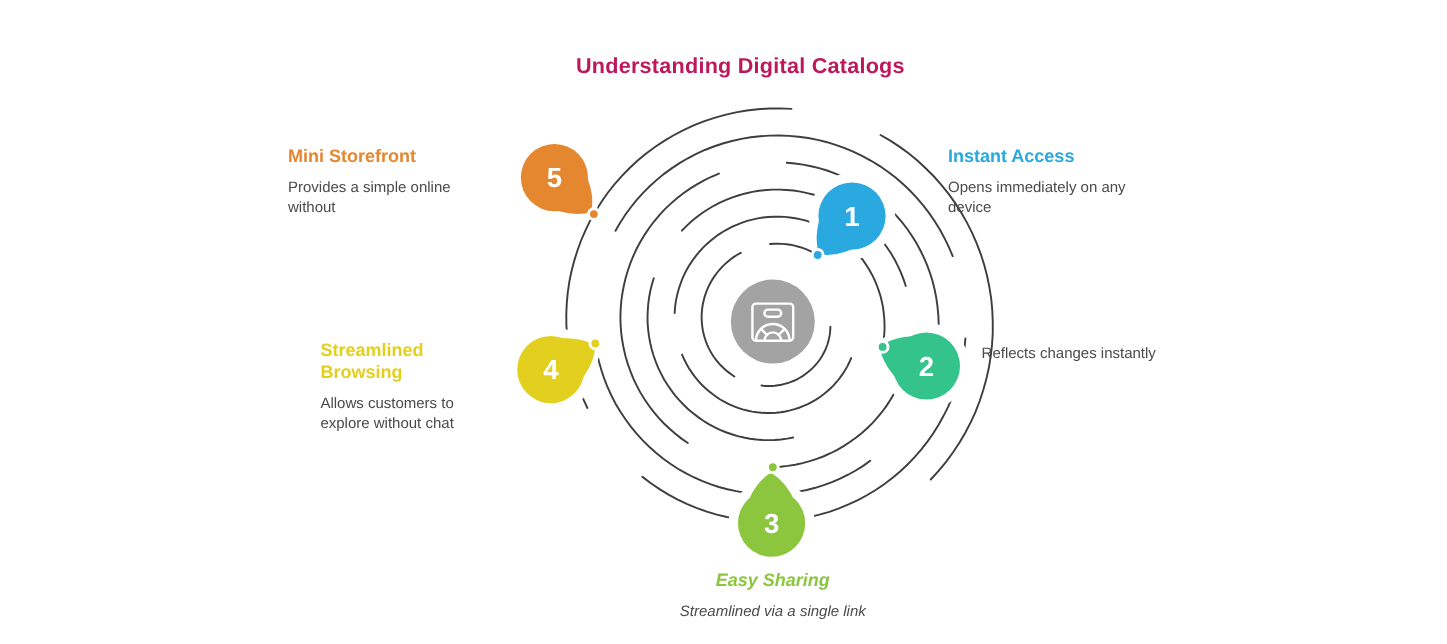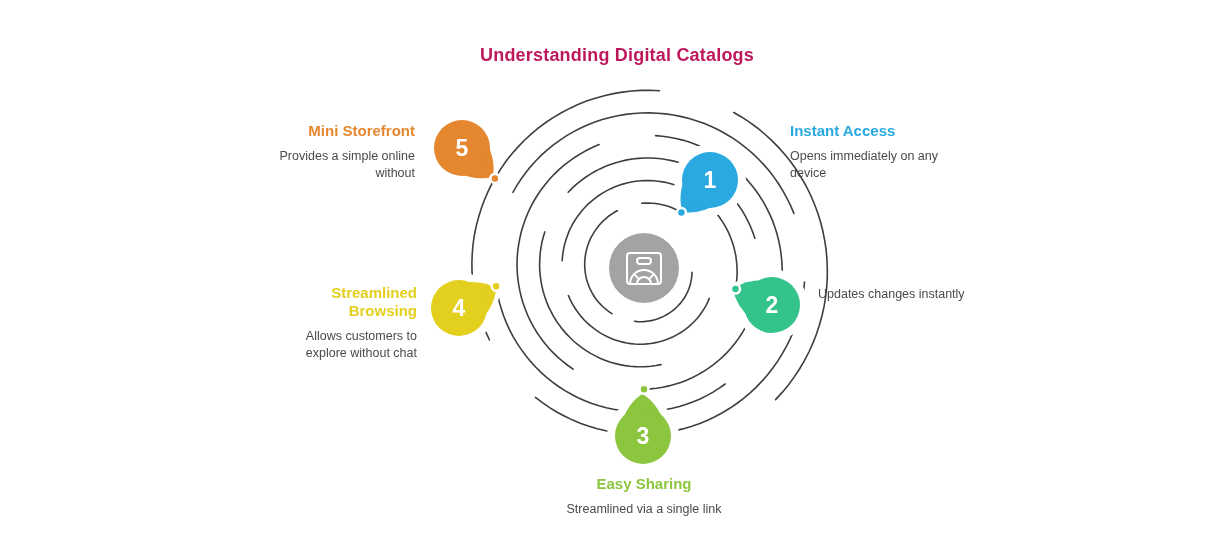--- a/index.html
+++ b/index.html
@@ -12,22 +12,22 @@
   .tail-h{fill:#FFFFFF;stroke:#FFFFFF;stroke-width:9;stroke-linejoin:round;}
   .tail{fill:var(--c);}
   .ball{fill:var(--c);}
   .num{fill:#fff;font-size:23px;font-weight:bold;}
   .dot{fill:var(--c);stroke:#FFFFFF;stroke-width:2.5;}
   .center-circle{fill:#A3A3A3;}
   .cicon{stroke:#FFFFFF;stroke-width:2;fill:none;stroke-linecap:round;stroke-linejoin:round;}
   .label{position:absolute;color:#4A4A4A;}
   .label .heading{font-size:15px;font-weight:bold;line-height:18px;color:var(--c);margin:0 0 8px 0;}
   .label .desc{font-size:12.5px;line-height:17px;}
-  .align-right{text-align:right;}
-  .align-center{text-align:center;}
+  .align-right{}
+  .align-center{text-align:center;font-style:italic;}
   .a1{--c:var(--c1);} .a2{--c:var(--c2);} .a3{--c:var(--c3);} .a4{--c:var(--c4);} .a5{--c:var(--c5);}
 </style>
 </head>
 <body style="--c1: #29A9E0; --c2: #34C38B; --c3: #8CC63F; --c4: #E3CF1E; --c5: #E5872F;">
 
 <div class="stage">
 
   <h1 class="title">Understanding Digital Catalogs</h1>
 
   <svg class="diagram" viewBox="0 0 1206 537">
@@ -92,21 +92,21 @@
       </g>
     </g>
   </svg>
 
   <div class="label a1" style="left:790px;top:122px;width:185px">
     <div class="heading">Instant Access</div>
     <div class="desc">Opens immediately on any device</div>
   </div>
 
   <div class="label a2" style="left:818px;top:286px;width:200px">
-    <div class="desc">Updates changes instantly</div>
+    <div class="desc">Reflects changes instantly</div>
   </div>
 
   <div class="label a3 align-center" style="left:494px;top:475px;width:300px">
     <div class="heading">Easy Sharing</div>
     <div class="desc">Streamlined via a single link</div>
   </div>
 
   <div class="label a4 align-right" style="right:789px;top:284px;width:150px">
     <div class="heading">Streamlined Browsing</div>
     <div class="desc">Allows customers to explore without chat</div>

